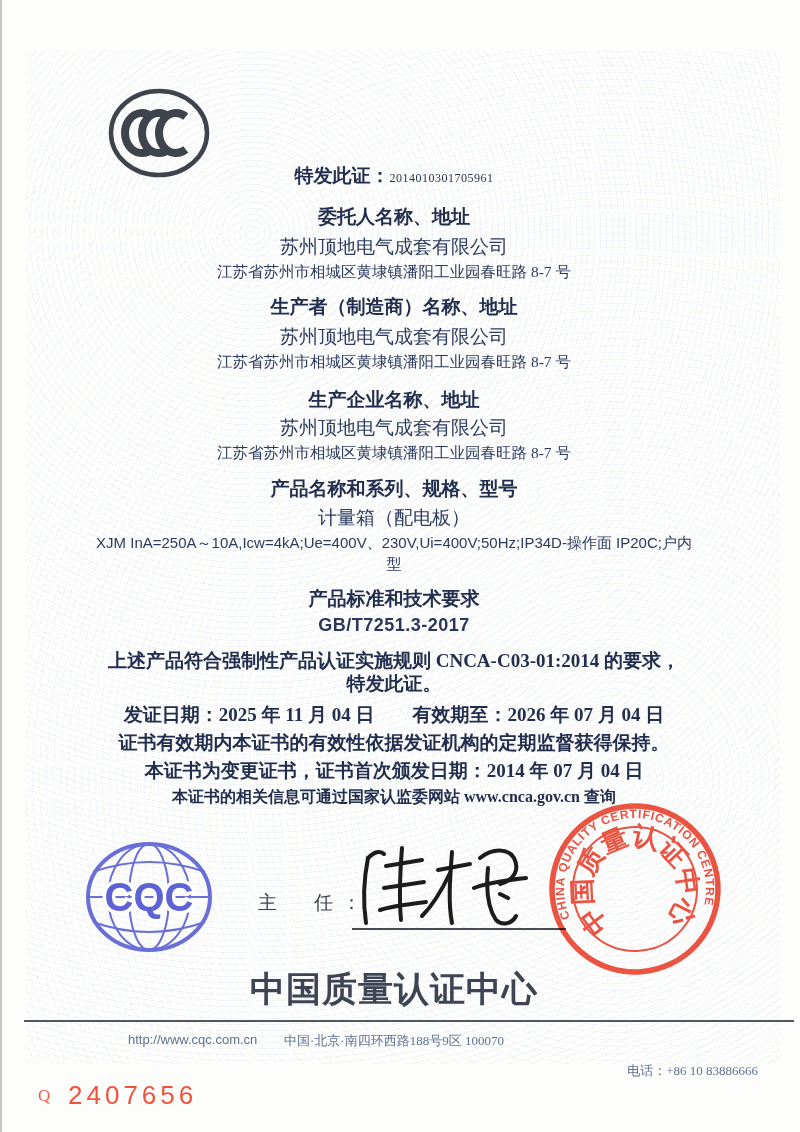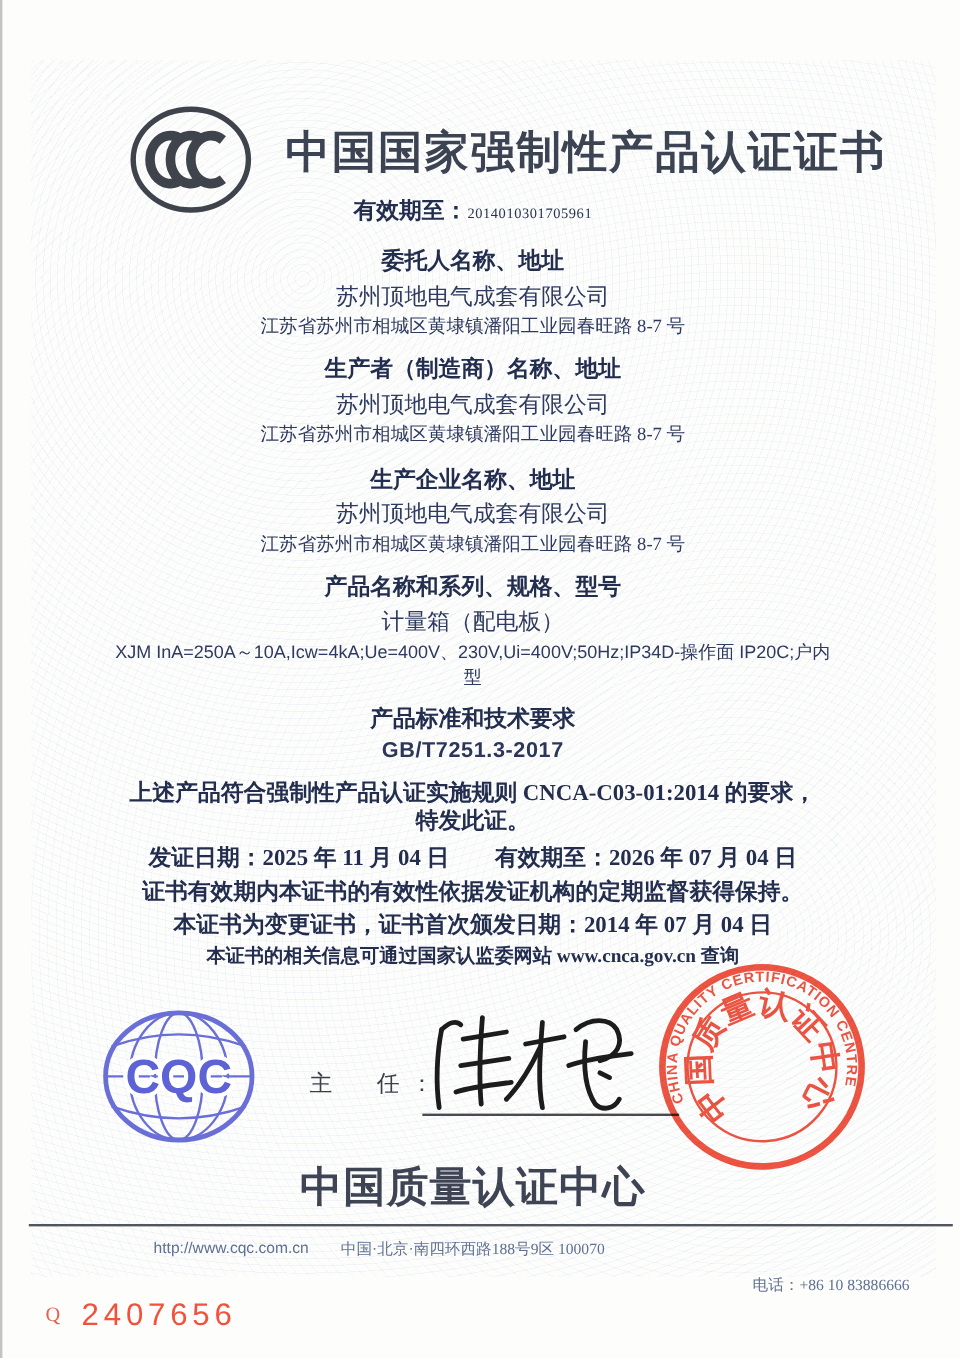--- a/index.html
+++ b/index.html
@@ -64,23 +64,22 @@
   <div class="security-bg"></div>
   <div class="scan-edge"></div>
 
   <svg class="ccc-svg" style="left:105px;top:85px;" width="112" height="100" viewBox="0 0 112 100">
     <ellipse cx="54" cy="48" rx="48" ry="42" fill="none" stroke="#3f444c" stroke-width="4.5"></ellipse>
     <path d="M 46.75 31.6 A 17 20 0 1 0 46.75 64.4" fill="none" stroke="#3f444c" stroke-width="8"></path>
     <path d="M 63.75 31.6 A 17 20 0 1 0 63.75 64.4" fill="none" stroke="#3f444c" stroke-width="8"></path>
     <path d="M 80.75 31.6 A 17 20 0 1 0 80.75 64.4" fill="none" stroke="#3f444c" stroke-width="8"></path>
   </svg>
 
-  <div class="title">中国国家强制性产品认证证书</div>
   <div class="line certno">
-    <span class="serif-b">有效期至：</span><span class="num">2014010301705961</span>
+    <span class="serif-b">特发此证：</span><span class="num">2014010301705961</span>
   </div>
 
   <div class="line h serif-b" style="top:204px">委托人名称、地址</div>
   <div class="line nm serif-r" style="top:234px">苏州顶地电气成套有限公司</div>
   <div class="line ad serif-r" style="top:262px">江苏省苏州市相城区黄埭镇潘阳工业园春旺路 8-7 号</div>
 
   <div class="line h serif-b" style="top:294px">生产者（制造商）名称、地址</div>
   <div class="line nm serif-r" style="top:324px">苏州顶地电气成套有限公司</div>
   <div class="line ad serif-r" style="top:352px">江苏省苏州市相城区黄埭镇潘阳工业园春旺路 8-7 号</div>
 

